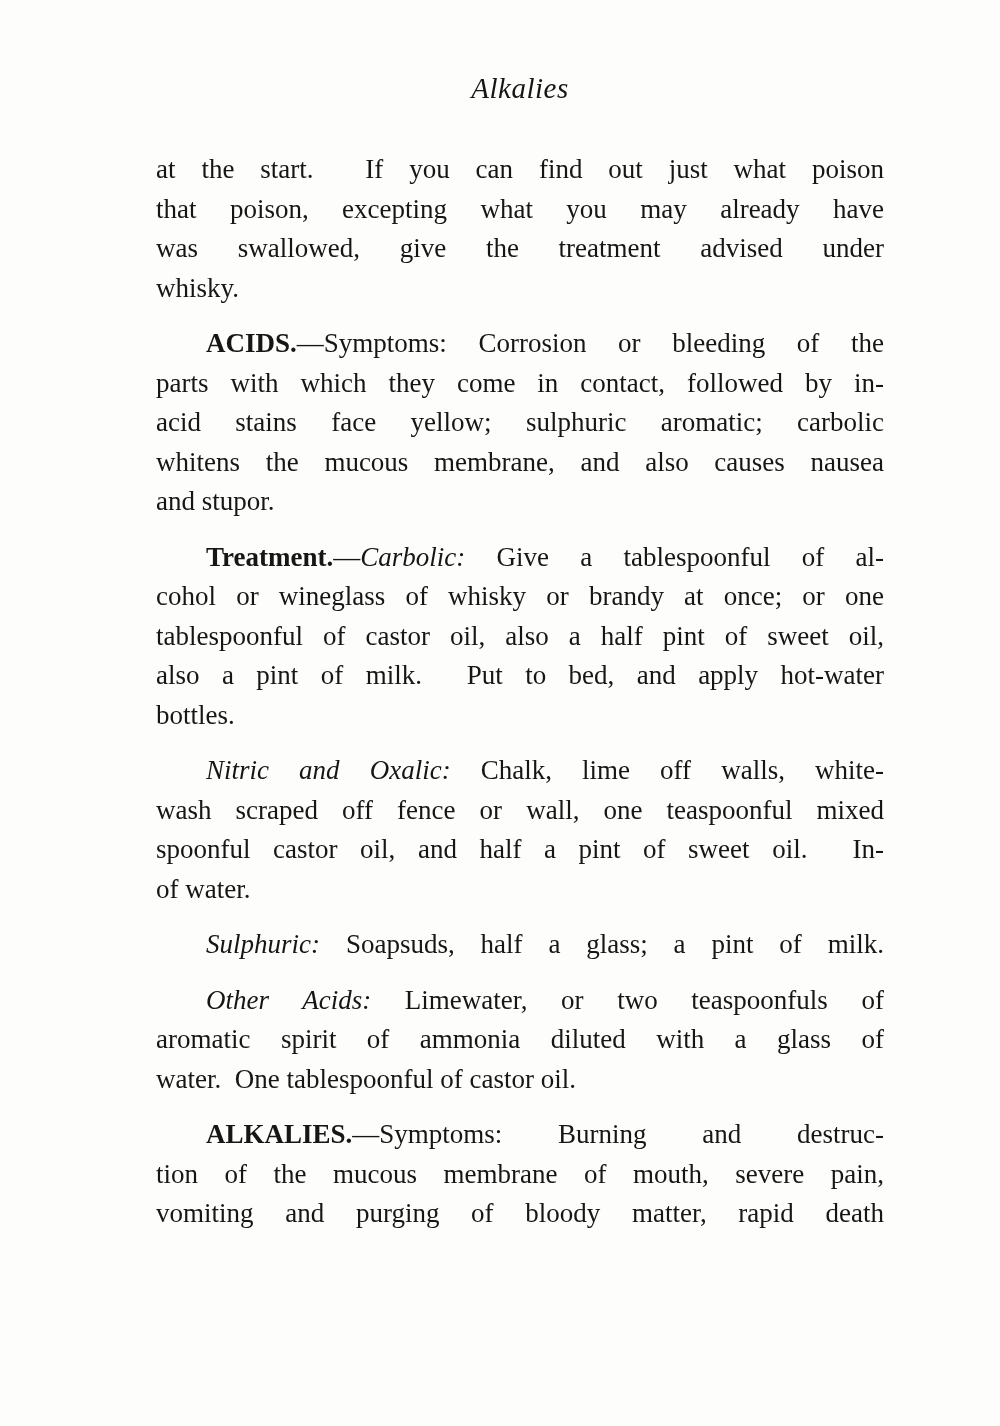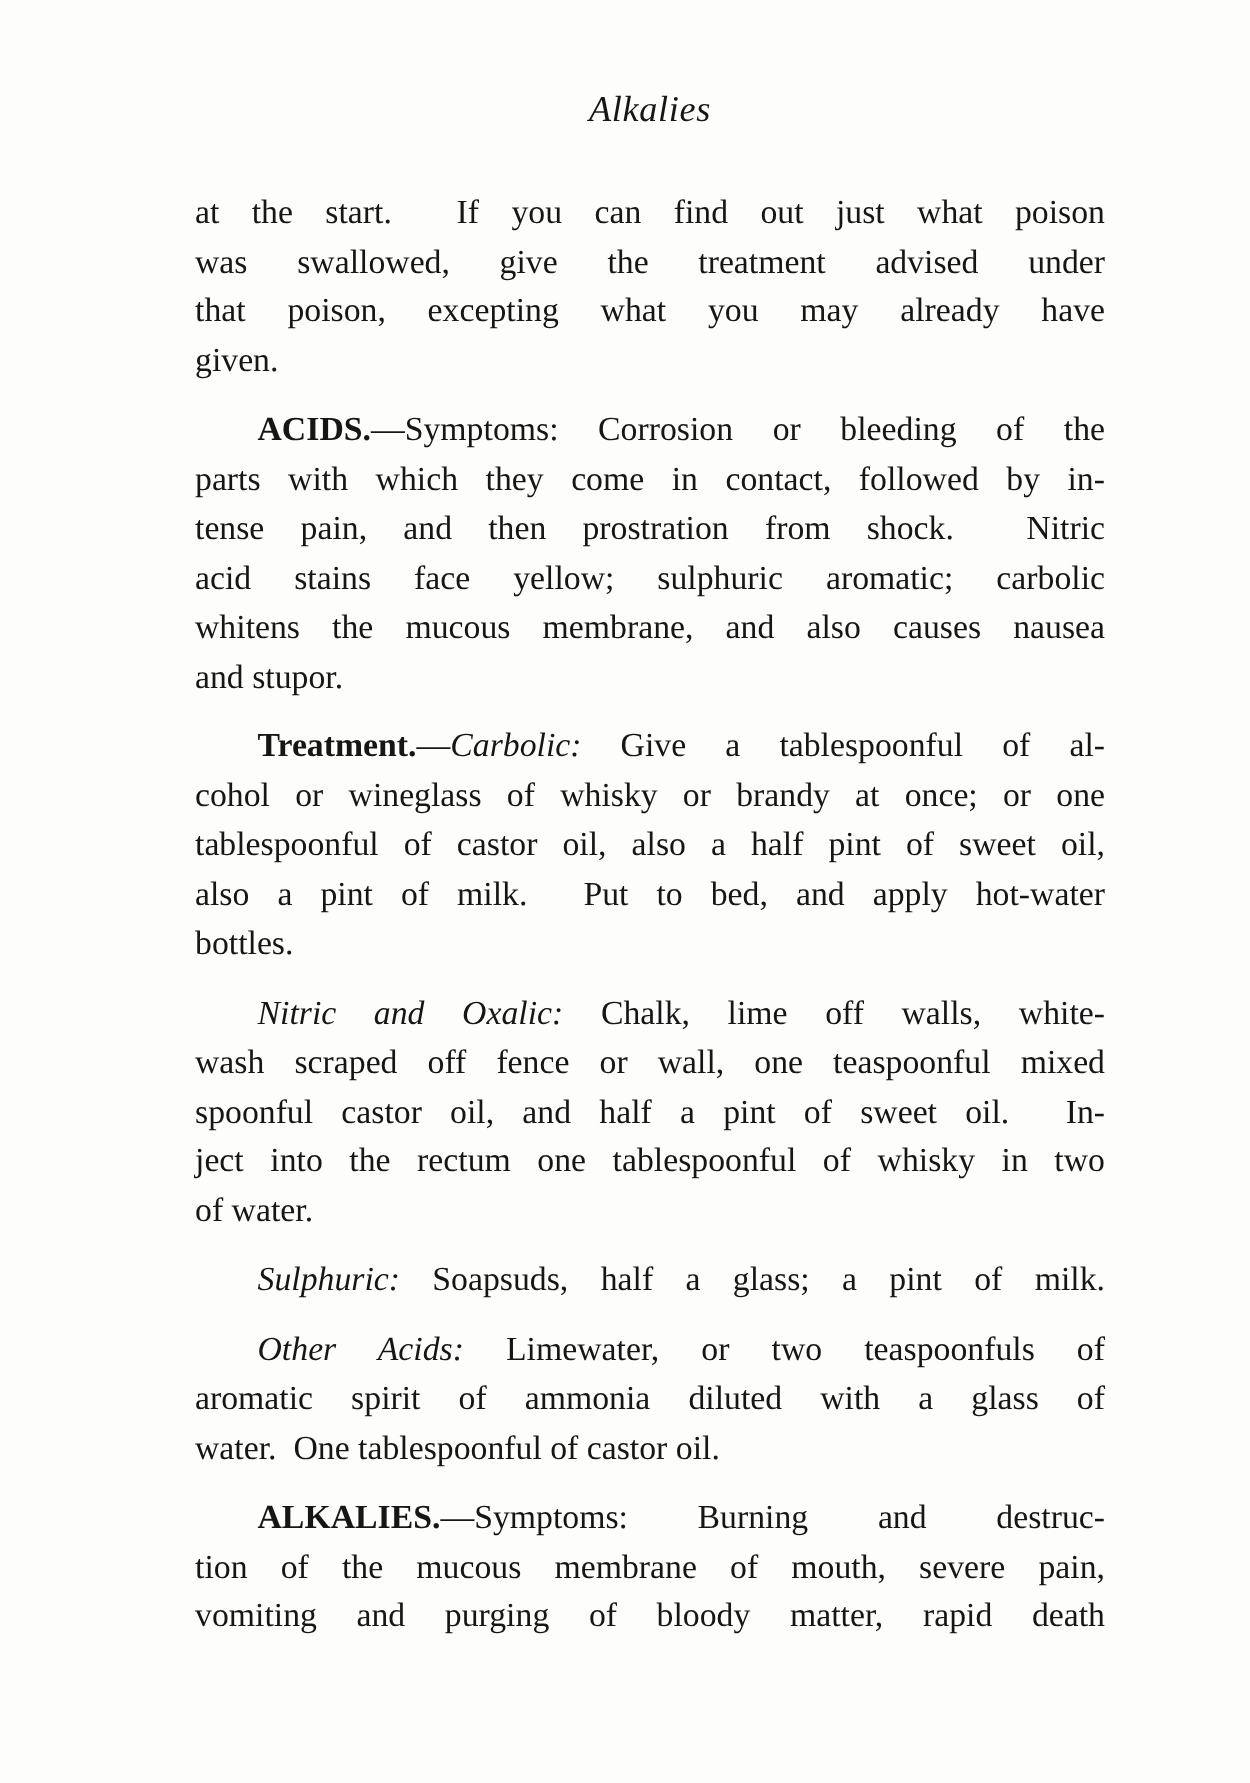--- a/index.html
+++ b/index.html
@@ -56,44 +56,42 @@
 </style>
 </head>
 <body>
 
 <div class="page">
   <div class="running-head">Alkalies</div>
 
   <div class="body-text">
       <div class="para">
         <div class="line"><span>at the start.  If you can find out just what poison</span></div>
+        <div class="line"><span>that poison, excepting what you may already have</span></div>
         <div class="line"><span>was swallowed, give the treatment advised under</span></div>
-        <div class="line"><span>that poison, excepting what you may already have</span></div>
-        <div class="line last"><span>given.</span></div>
+        <div class="line last"><span>whisky.</span></div>
       </div>
       <div class="para">
         <div class="line indent"><span class="seg-b">ACIDS.</span><span>—Symptoms: Corrosion or bleeding of the</span></div>
         <div class="line"><span>parts with which they come in contact, followed by in-</span></div>
-        <div class="line"><span>tense pain, and then prostration from shock.  Nitric</span></div>
         <div class="line"><span>acid stains face yellow; sulphuric aromatic; carbolic</span></div>
         <div class="line"><span>whitens the mucous membrane, and also causes nausea</span></div>
         <div class="line last"><span>and stupor.</span></div>
       </div>
       <div class="para">
         <div class="line indent"><span class="seg-b">Treatment.</span><span>—</span><span class="seg-i">Carbolic:</span><span> Give a tablespoonful of al-</span></div>
         <div class="line"><span>cohol or wineglass of whisky or brandy at once; or one</span></div>
         <div class="line"><span>tablespoonful of castor oil, also a half pint of sweet oil,</span></div>
         <div class="line"><span>also a pint of milk.  Put to bed, and apply hot-water</span></div>
         <div class="line last"><span>bottles.</span></div>
       </div>
       <div class="para">
         <div class="line indent"><span class="seg-i">Nitric and Oxalic:</span><span> Chalk, lime off walls, white-</span></div>
         <div class="line"><span>wash scraped off fence or wall, one teaspoonful mixed</span></div>
         <div class="line"><span>spoonful castor oil, and half a pint of sweet oil.  In-</span></div>
-        <div class="line"><span>ject into the rectum one tablespoonful of whisky in two</span></div>
         <div class="line last"><span>of water.</span></div>
       </div>
       <div class="para">
         <div class="line indent"><span class="seg-i">Sulphuric:</span><span> Soapsuds, half a glass; a pint of milk.</span></div>
       </div>
       <div class="para">
         <div class="line indent"><span class="seg-i">Other Acids:</span><span> Limewater, or two teaspoonfuls of</span></div>
         <div class="line"><span>aromatic spirit of ammonia diluted with a glass of</span></div>
         <div class="line last"><span>water.  One tablespoonful of castor oil.</span></div>
       </div>

